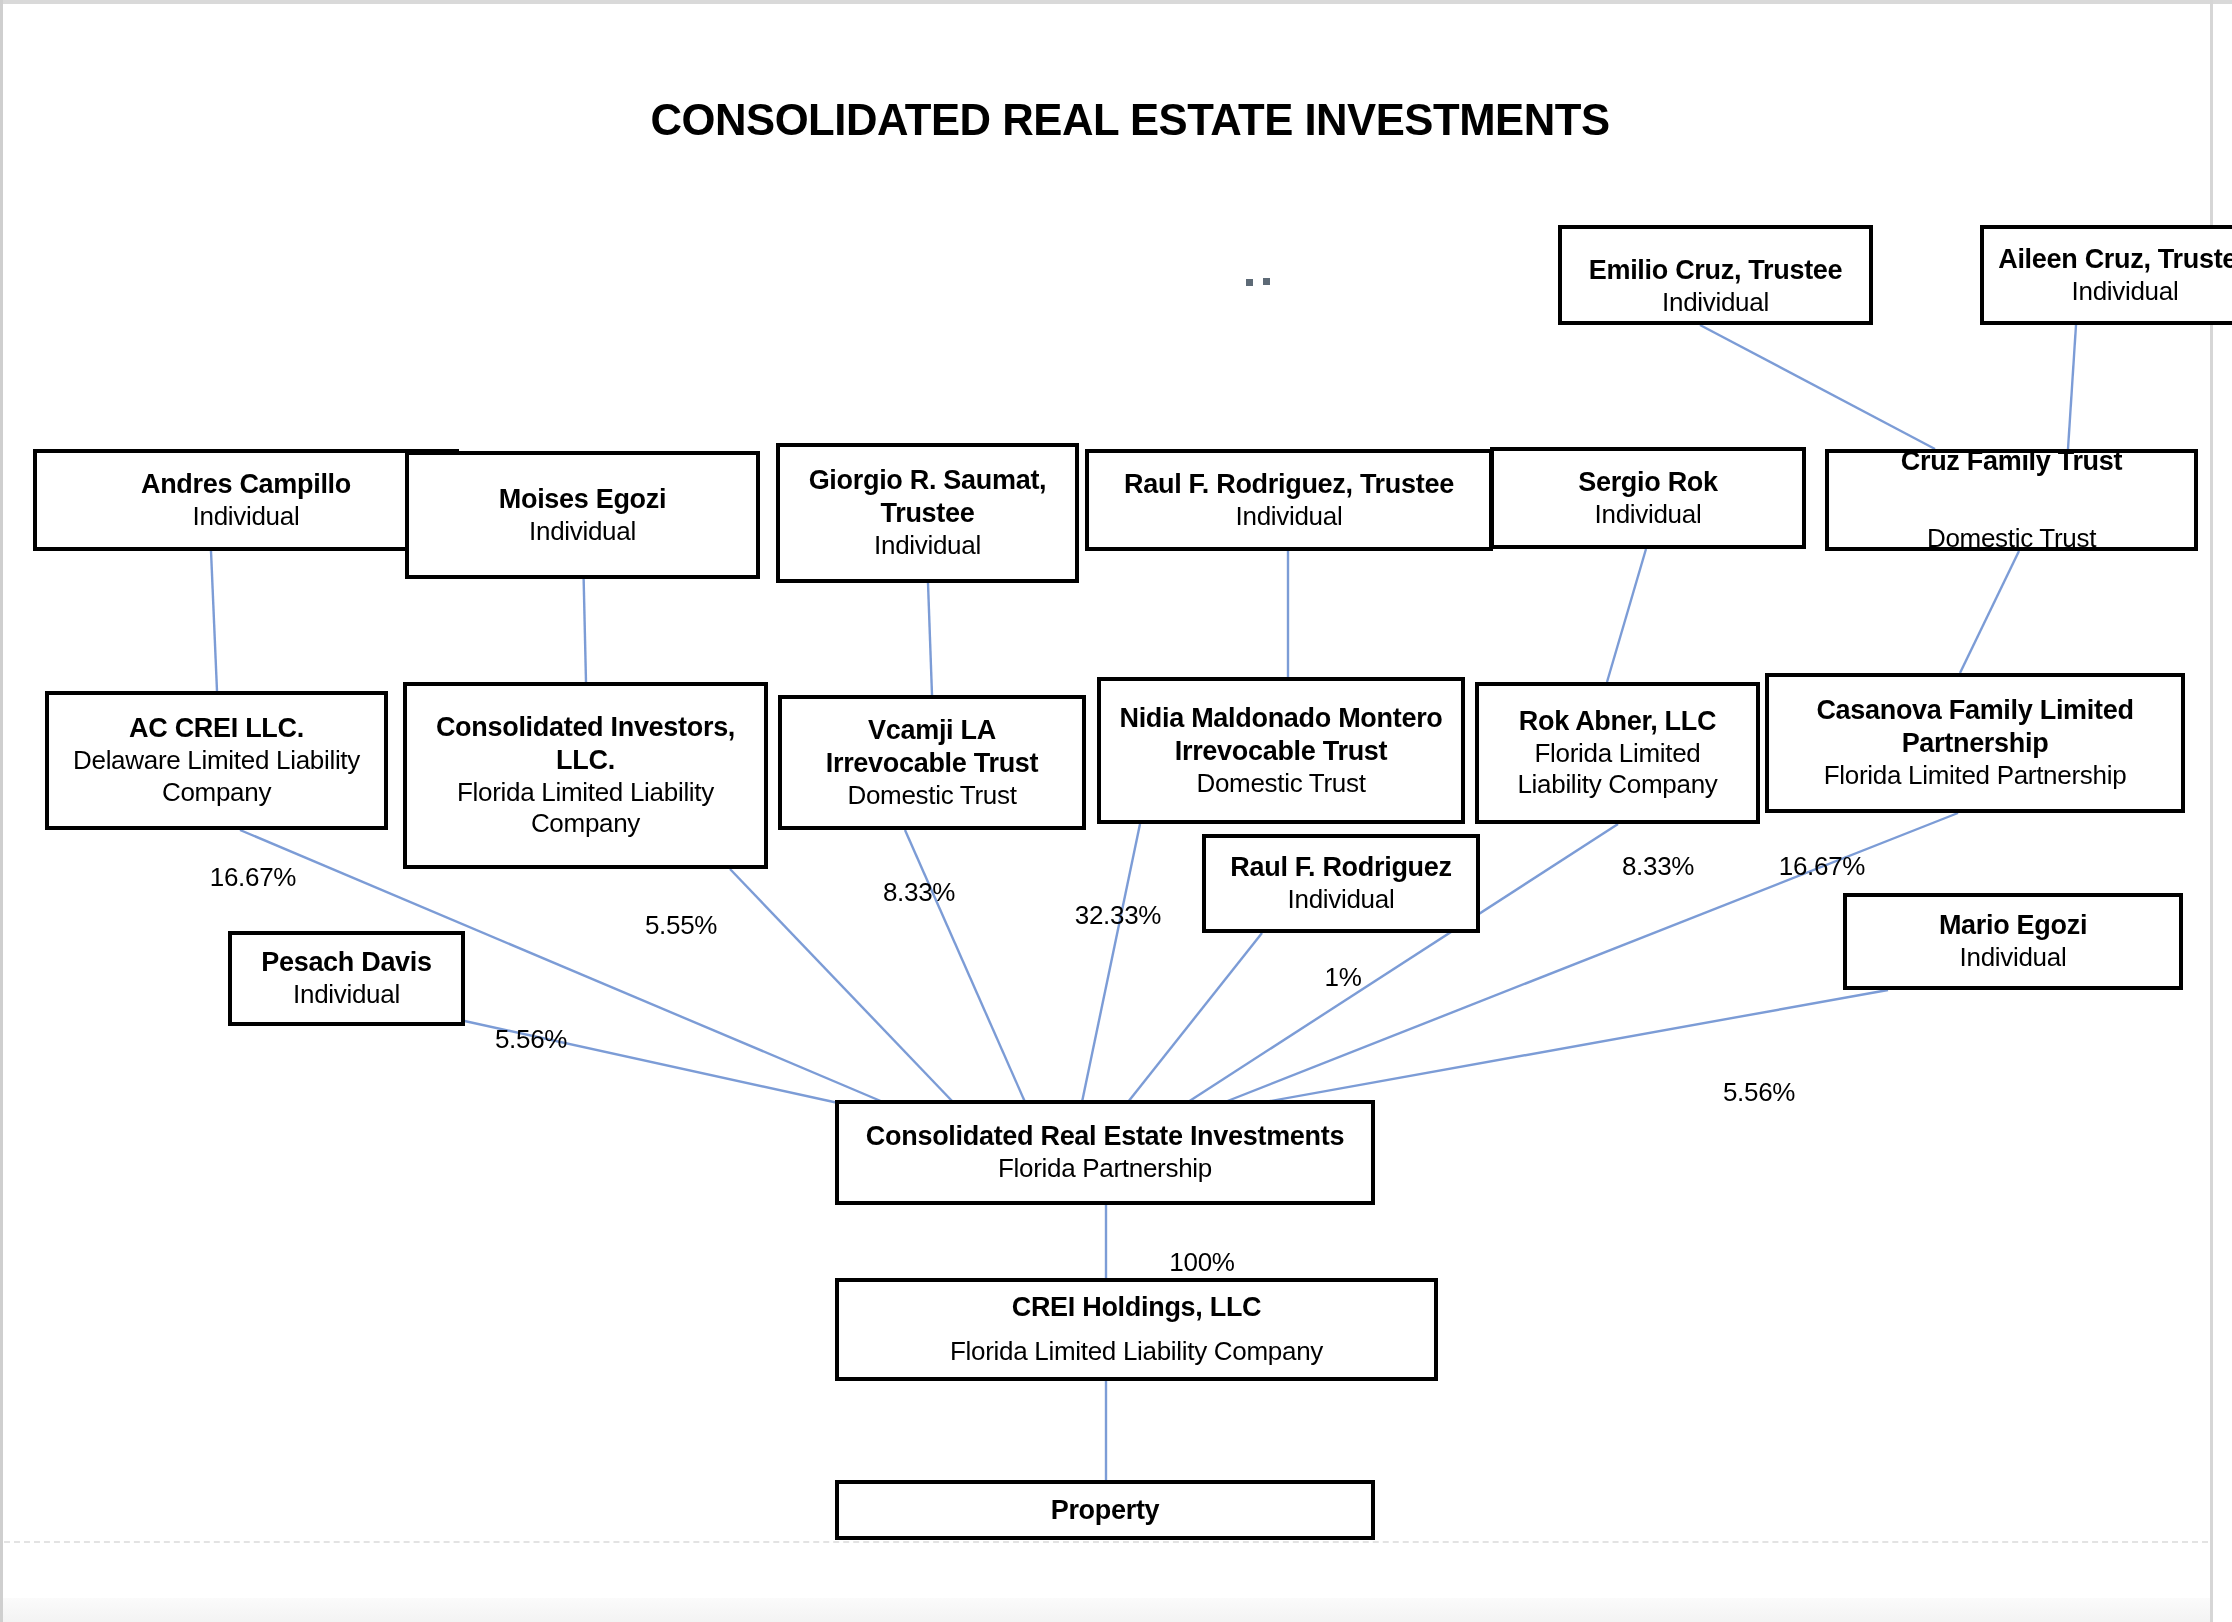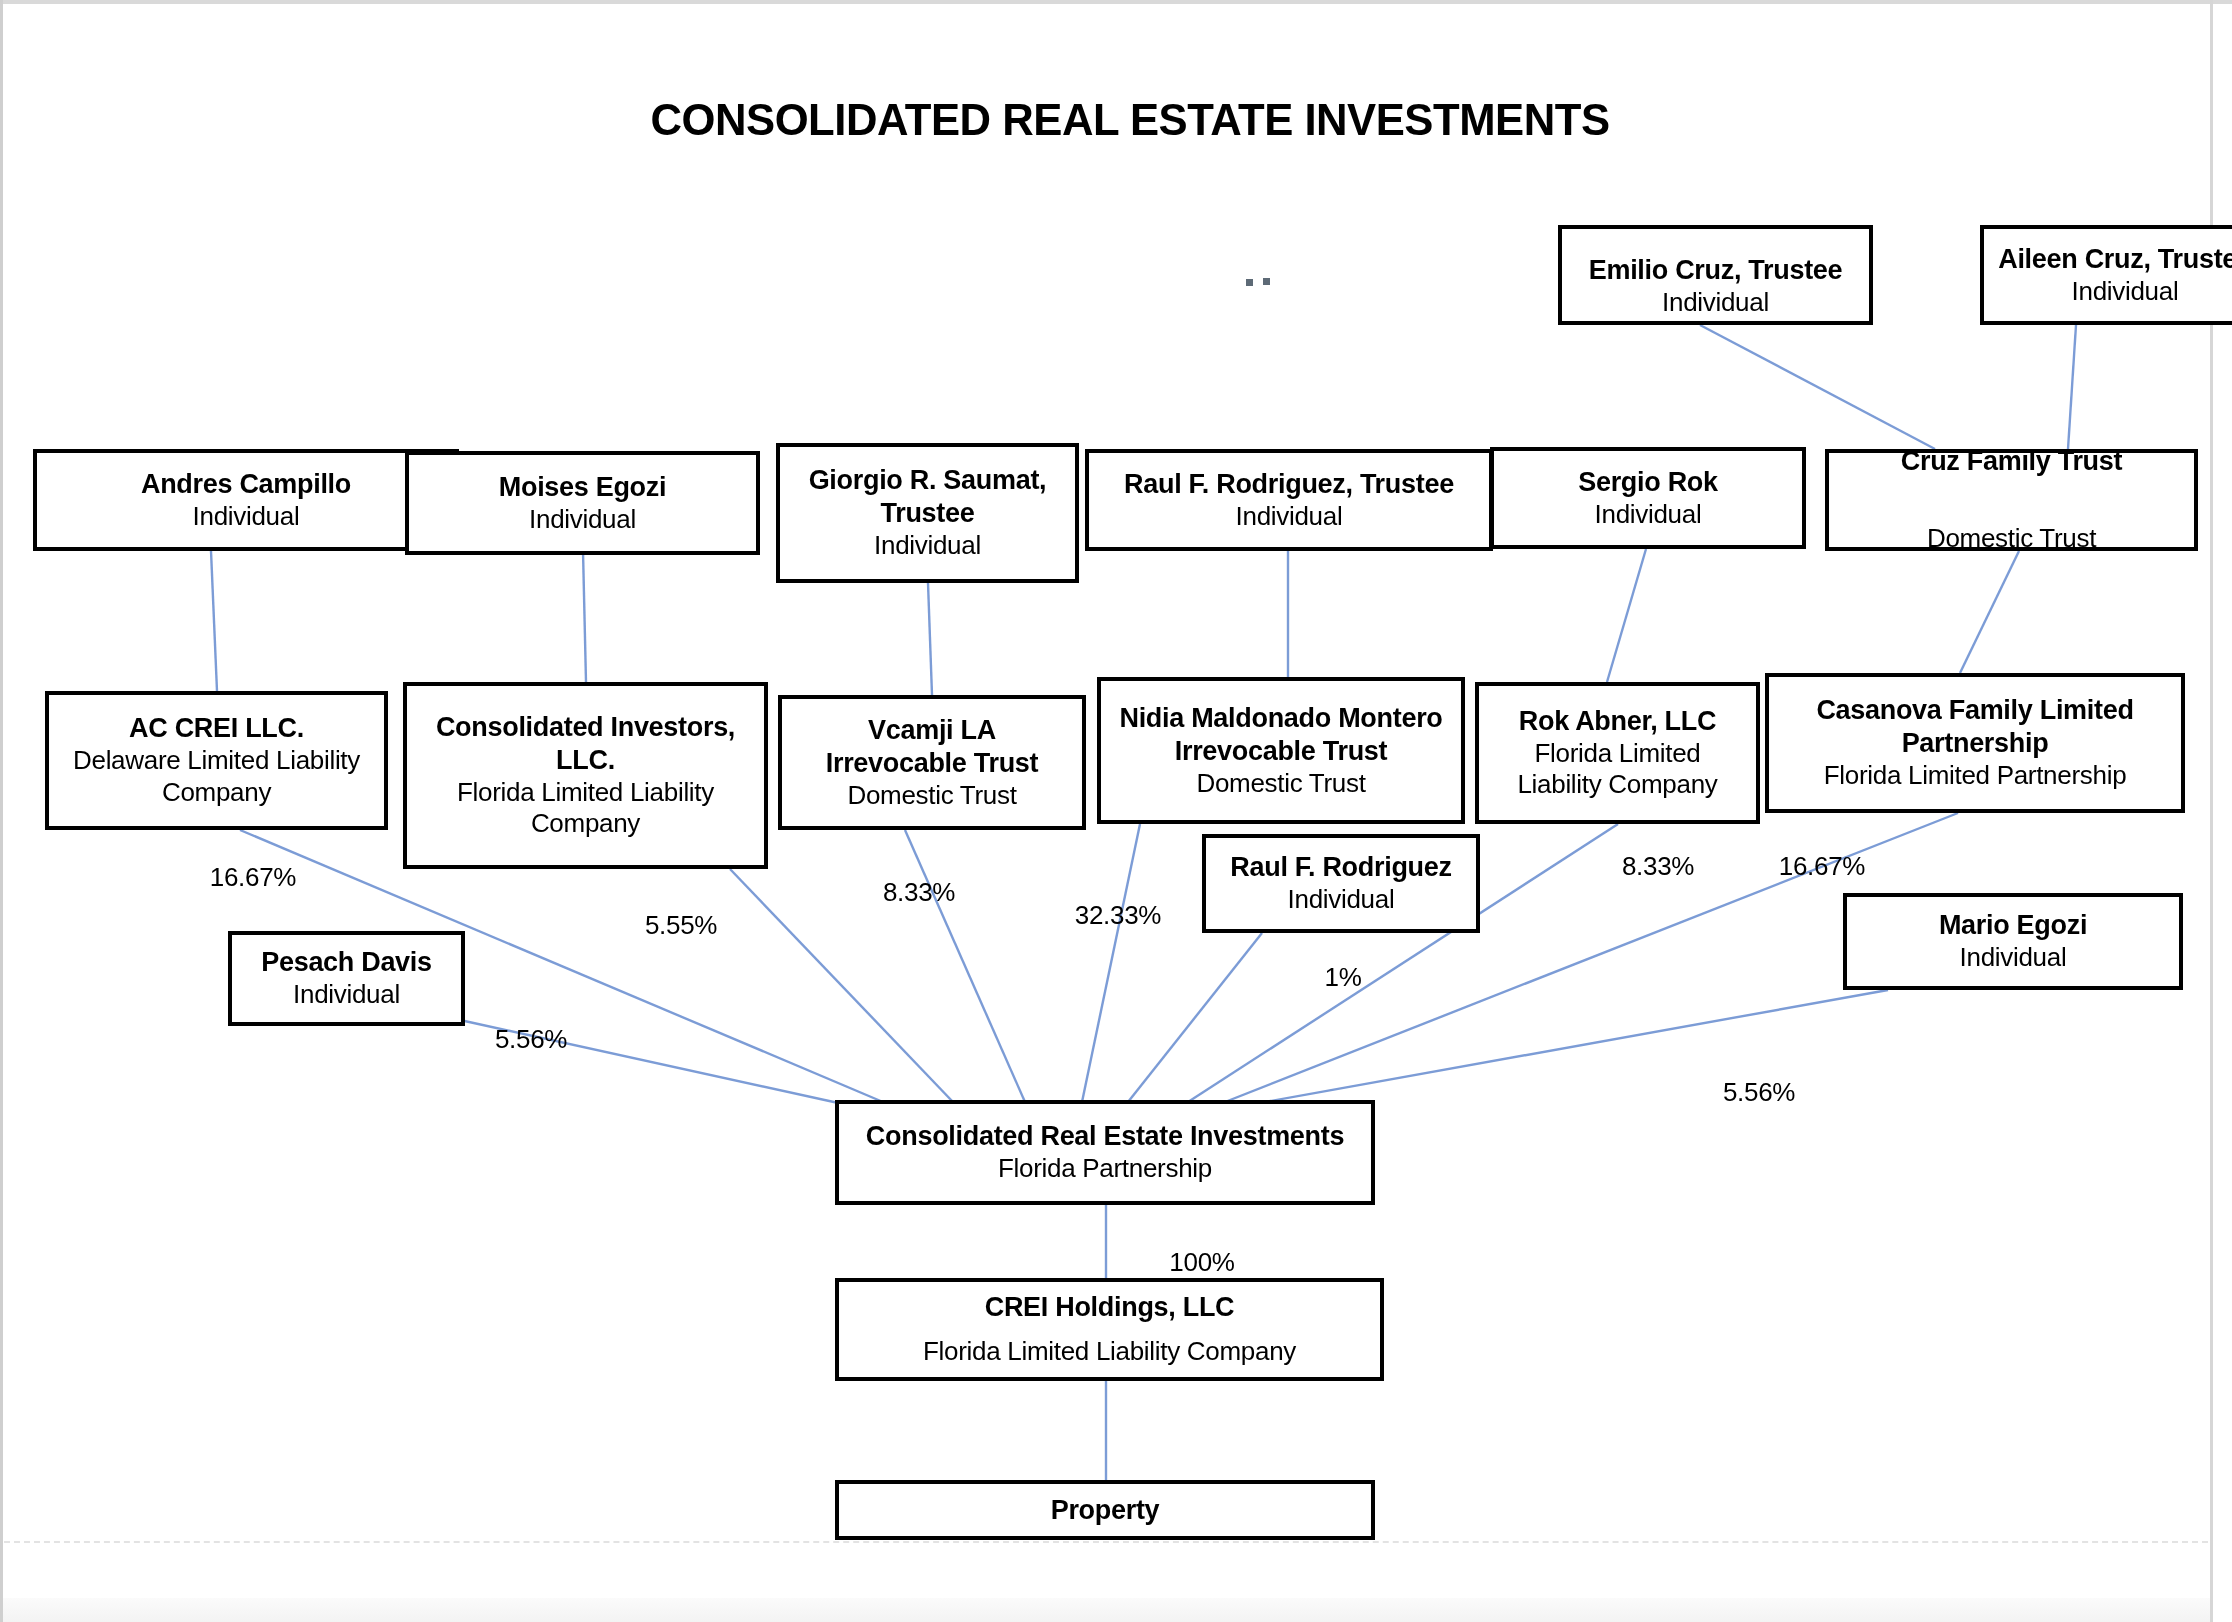--- a/index.html
+++ b/index.html
@@ -82,21 +82,21 @@
         <div class="entity-sub">Individual</div>
       </div>
       <div class="entity-box" style="left: 1980px; top: 225px; width: 290px; height: 100px; border-color: rgb(0, 0, 0);">
         <div class="entity-name">Aileen Cruz, Trustee</div>
         <div class="entity-sub">Individual</div>
       </div>
       <div class="entity-box" style="left: 33px; top: 449px; width: 426px; height: 102px; border-color: rgb(0, 0, 0);">
         <div class="entity-name">Andres Campillo</div>
         <div class="entity-sub">Individual</div>
       </div>
-      <div class="entity-box" style="left: 405px; top: 451px; width: 355px; height: 104px; border-color: rgb(0, 0, 0);">
+      <div class="entity-box" style="left: 405px; top: 451px; width: 355px; height: 128px; border-color: rgb(0, 0, 0);">
         <div class="entity-name">Moises Egozi</div>
         <div class="entity-sub">Individual</div>
       </div>
       <div class="entity-box" style="left: 776px; top: 443px; width: 303px; height: 140px; border-color: rgb(0, 0, 0);">
         <div class="entity-name">Giorgio R. Saumat,
 Trustee</div>
         <div class="entity-sub">Individual</div>
       </div>
       <div class="entity-box" style="left: 1085px; top: 449px; width: 408px; height: 102px; border-color: rgb(0, 0, 0);">
         <div class="entity-name">Raul F. Rodriguez, Trustee</div>
@@ -150,21 +150,21 @@
         <div class="entity-sub">Individual</div>
       </div>
       <div class="entity-box" style="left: 1843px; top: 893px; width: 340px; height: 97px; border-color: rgb(0, 0, 0);">
         <div class="entity-name">Mario Egozi</div>
         <div class="entity-sub">Individual</div>
       </div>
       <div class="entity-box" style="left: 835px; top: 1100px; width: 540px; height: 105px; border-color: rgb(0, 0, 0);">
         <div class="entity-name">Consolidated Real Estate Investments</div>
         <div class="entity-sub">Florida Partnership</div>
       </div>
-      <div class="entity-box" style="left: 835px; top: 1278px; width: 549px; height: 103px; border-color: rgb(0, 0, 0); gap: 12px;">
+      <div class="entity-box" style="left: 835px; top: 1278px; width: 603px; height: 103px; border-color: rgb(0, 0, 0); gap: 12px;">
         <div class="entity-name">CREI Holdings, LLC</div>
         <div class="entity-sub">Florida Limited Liability Company</div>
       </div>
       <div class="entity-box" style="left: 835px; top: 1480px; width: 540px; height: 60px; border-color: rgb(0, 0, 0);">
         <div class="entity-name">Property</div>
       </div>
     </div>
   <div id="labels">
       <div class="pct-label" style="left: 253px; top: 877px;">16.67%</div>
       <div class="pct-label" style="left: 681px; top: 925px;">5.55%</div>

